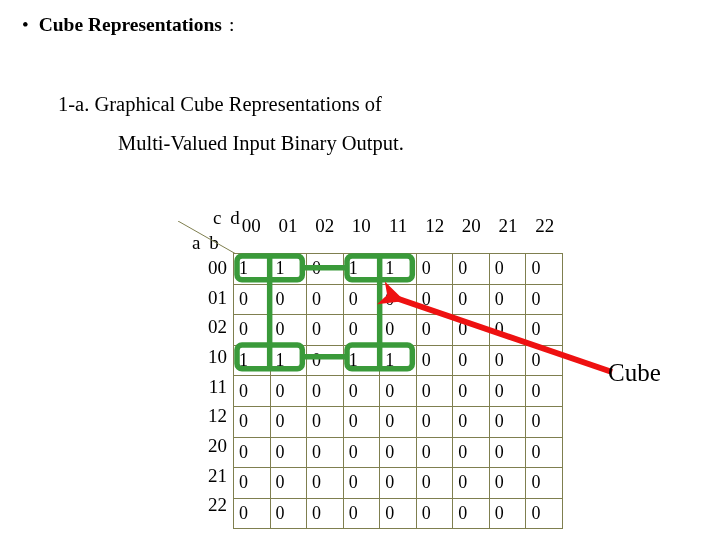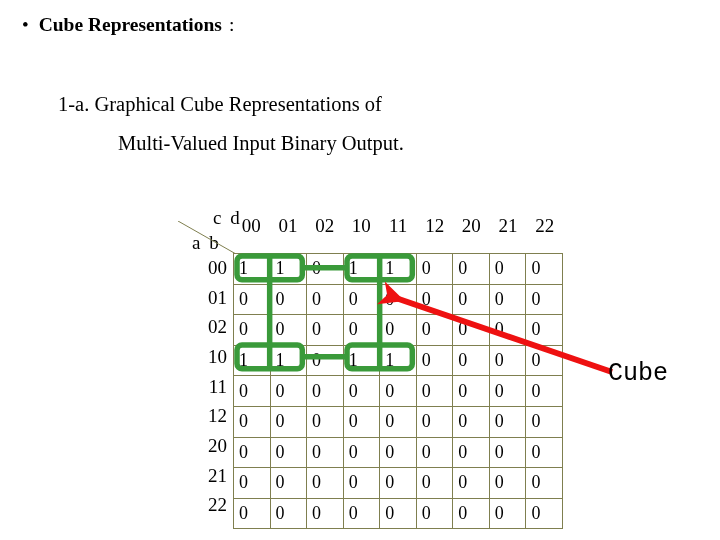--- a/index.html
+++ b/index.html
@@ -150,21 +150,21 @@
     pointer-events: none;
   }
 
   
   .cube-caption {
     position: absolute;
     left: 608px;
     top: 359px;
     font-size: 25px;
     white-space: nowrap;
-    font-family: Liberation Mono, monospace;
+    font-family: Liberation Serif, serif;
   }
 </style>
 </head>
 <body>
 
 <div id="slide">
 
   <div class="bullet-row">
     <span class="bullet-dot">•</span>
     <span class="bullet-title">Cube Representations</span>

